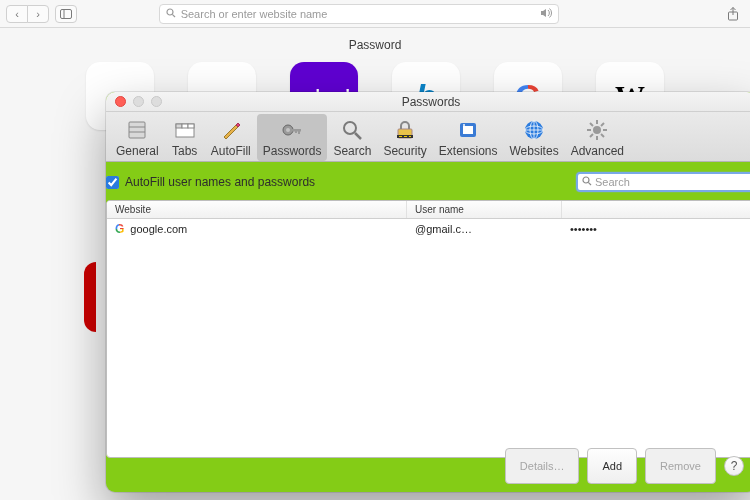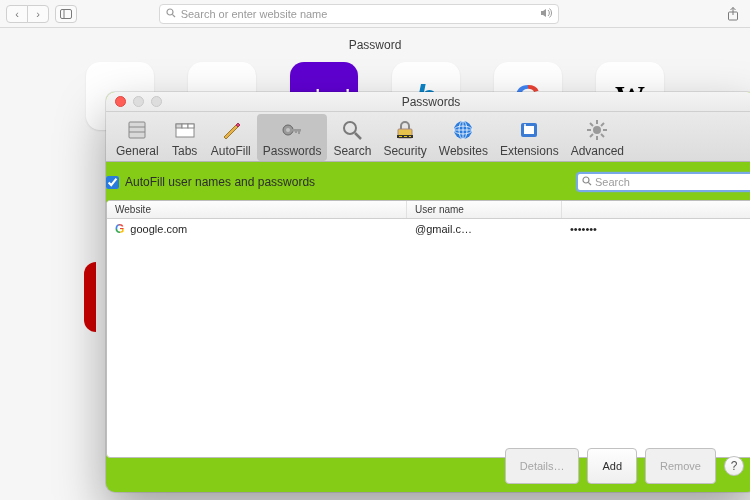--- a/index.html
+++ b/index.html
@@ -189,38 +189,38 @@
             <rect x="6" y="18" width="3" height="1" fill="#ec0"></rect>
             <rect x="11" y="18" width="3" height="1" fill="#ec0"></rect>
             <rect x="16" y="18" width="2" height="1" fill="#ec0"></rect>
           </svg>
         </span>
       <span>Security</span>
     </div>
     <div class="tb-item">
       <span class="ico">
           <svg viewBox="0 0 24 24">
+            <rect x="4" y="5" width="16" height="14" rx="2" fill="#3a7bd5"></rect>
+            <rect x="7" y="8" width="10" height="8" fill="#fff"></rect>
+            <circle cx="8" cy="7" r="1" fill="#fff"></circle>
+          </svg>
+        </span>
+      <span>Extensions</span>
+    </div>
+    <div class="tb-item">
+      <span class="ico">
+          <svg viewBox="0 0 24 24">
             <circle cx="12" cy="12" r="9" fill="#2a7bde"></circle>
             <ellipse cx="12" cy="12" rx="9" ry="4" fill="none" stroke="#fff" stroke-width="0.8"></ellipse>
             <ellipse cx="12" cy="12" rx="4" ry="9" fill="none" stroke="#fff" stroke-width="0.8"></ellipse>
             <line x1="3" y1="12" x2="21" y2="12" stroke="#fff" stroke-width="0.8"></line>
             <line x1="12" y1="3" x2="12" y2="21" stroke="#fff" stroke-width="0.8"></line>
           </svg>
         </span>
       <span>Websites</span>
-    </div>
-    <div class="tb-item">
-      <span class="ico">
-          <svg viewBox="0 0 24 24">
-            <rect x="4" y="5" width="16" height="14" rx="2" fill="#3a7bd5"></rect>
-            <rect x="7" y="8" width="10" height="8" fill="#fff"></rect>
-            <circle cx="8" cy="7" r="1" fill="#fff"></circle>
-          </svg>
-        </span>
-      <span>Extensions</span>
     </div>
     <div class="tb-item">
       <span class="ico">
           <svg viewBox="0 0 24 24">
             <circle cx="12" cy="12" r="4" fill="#9a9a9a"></circle>
             <g stroke="#9a9a9a" stroke-width="2">
               <line x1="12" y1="2" x2="12" y2="6"></line>
               <line x1="12" y1="18" x2="12" y2="22"></line>
               <line x1="2" y1="12" x2="6" y2="12"></line>
               <line x1="18" y1="12" x2="22" y2="12"></line>

